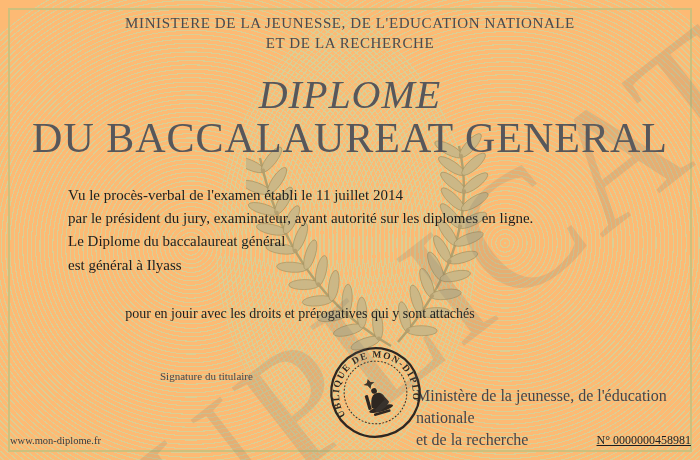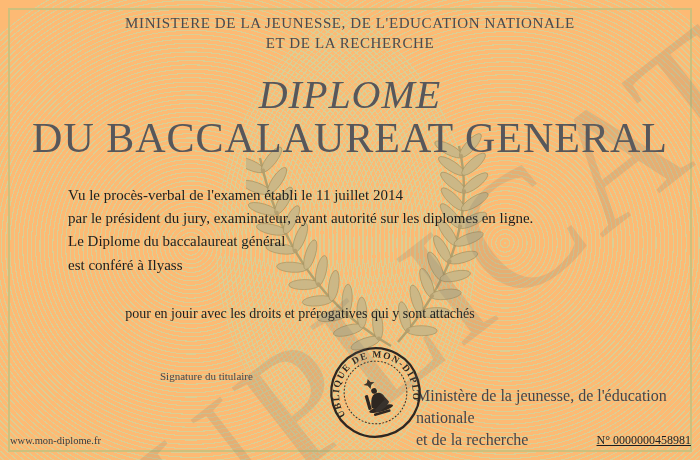--- a/index.html
+++ b/index.html
@@ -131,21 +131,21 @@
 
     <div class="title-block">
       <div class="title-line1">DIPLOME</div>
       <div class="title-line2">DU BACCALAUREAT GENERAL</div>
     </div>
 
     <div class="body-block">
       <div>Vu le procès-verbal de l'examen établi le 11 juillet 2014</div>
       <div>par le président du jury, examinateur, ayant autorité sur les diplomes en ligne.</div>
       <div>Le Diplome du baccalaureat général</div>
-      <div>est conféré à Ilyass</div>
+      <div>est général à Ilyass</div>
     </div>
 
     <div class="rights-line">pour en jouir avec les droits et prérogatives qui y sont attachés</div>
 
     <div class="sig-label">Signature du titulaire</div>
 
     <div class="ministry">
       <div>Ministère de la jeunesse, de l'éducation nationale</div>
       <div>et de la recherche</div>
     </div>

